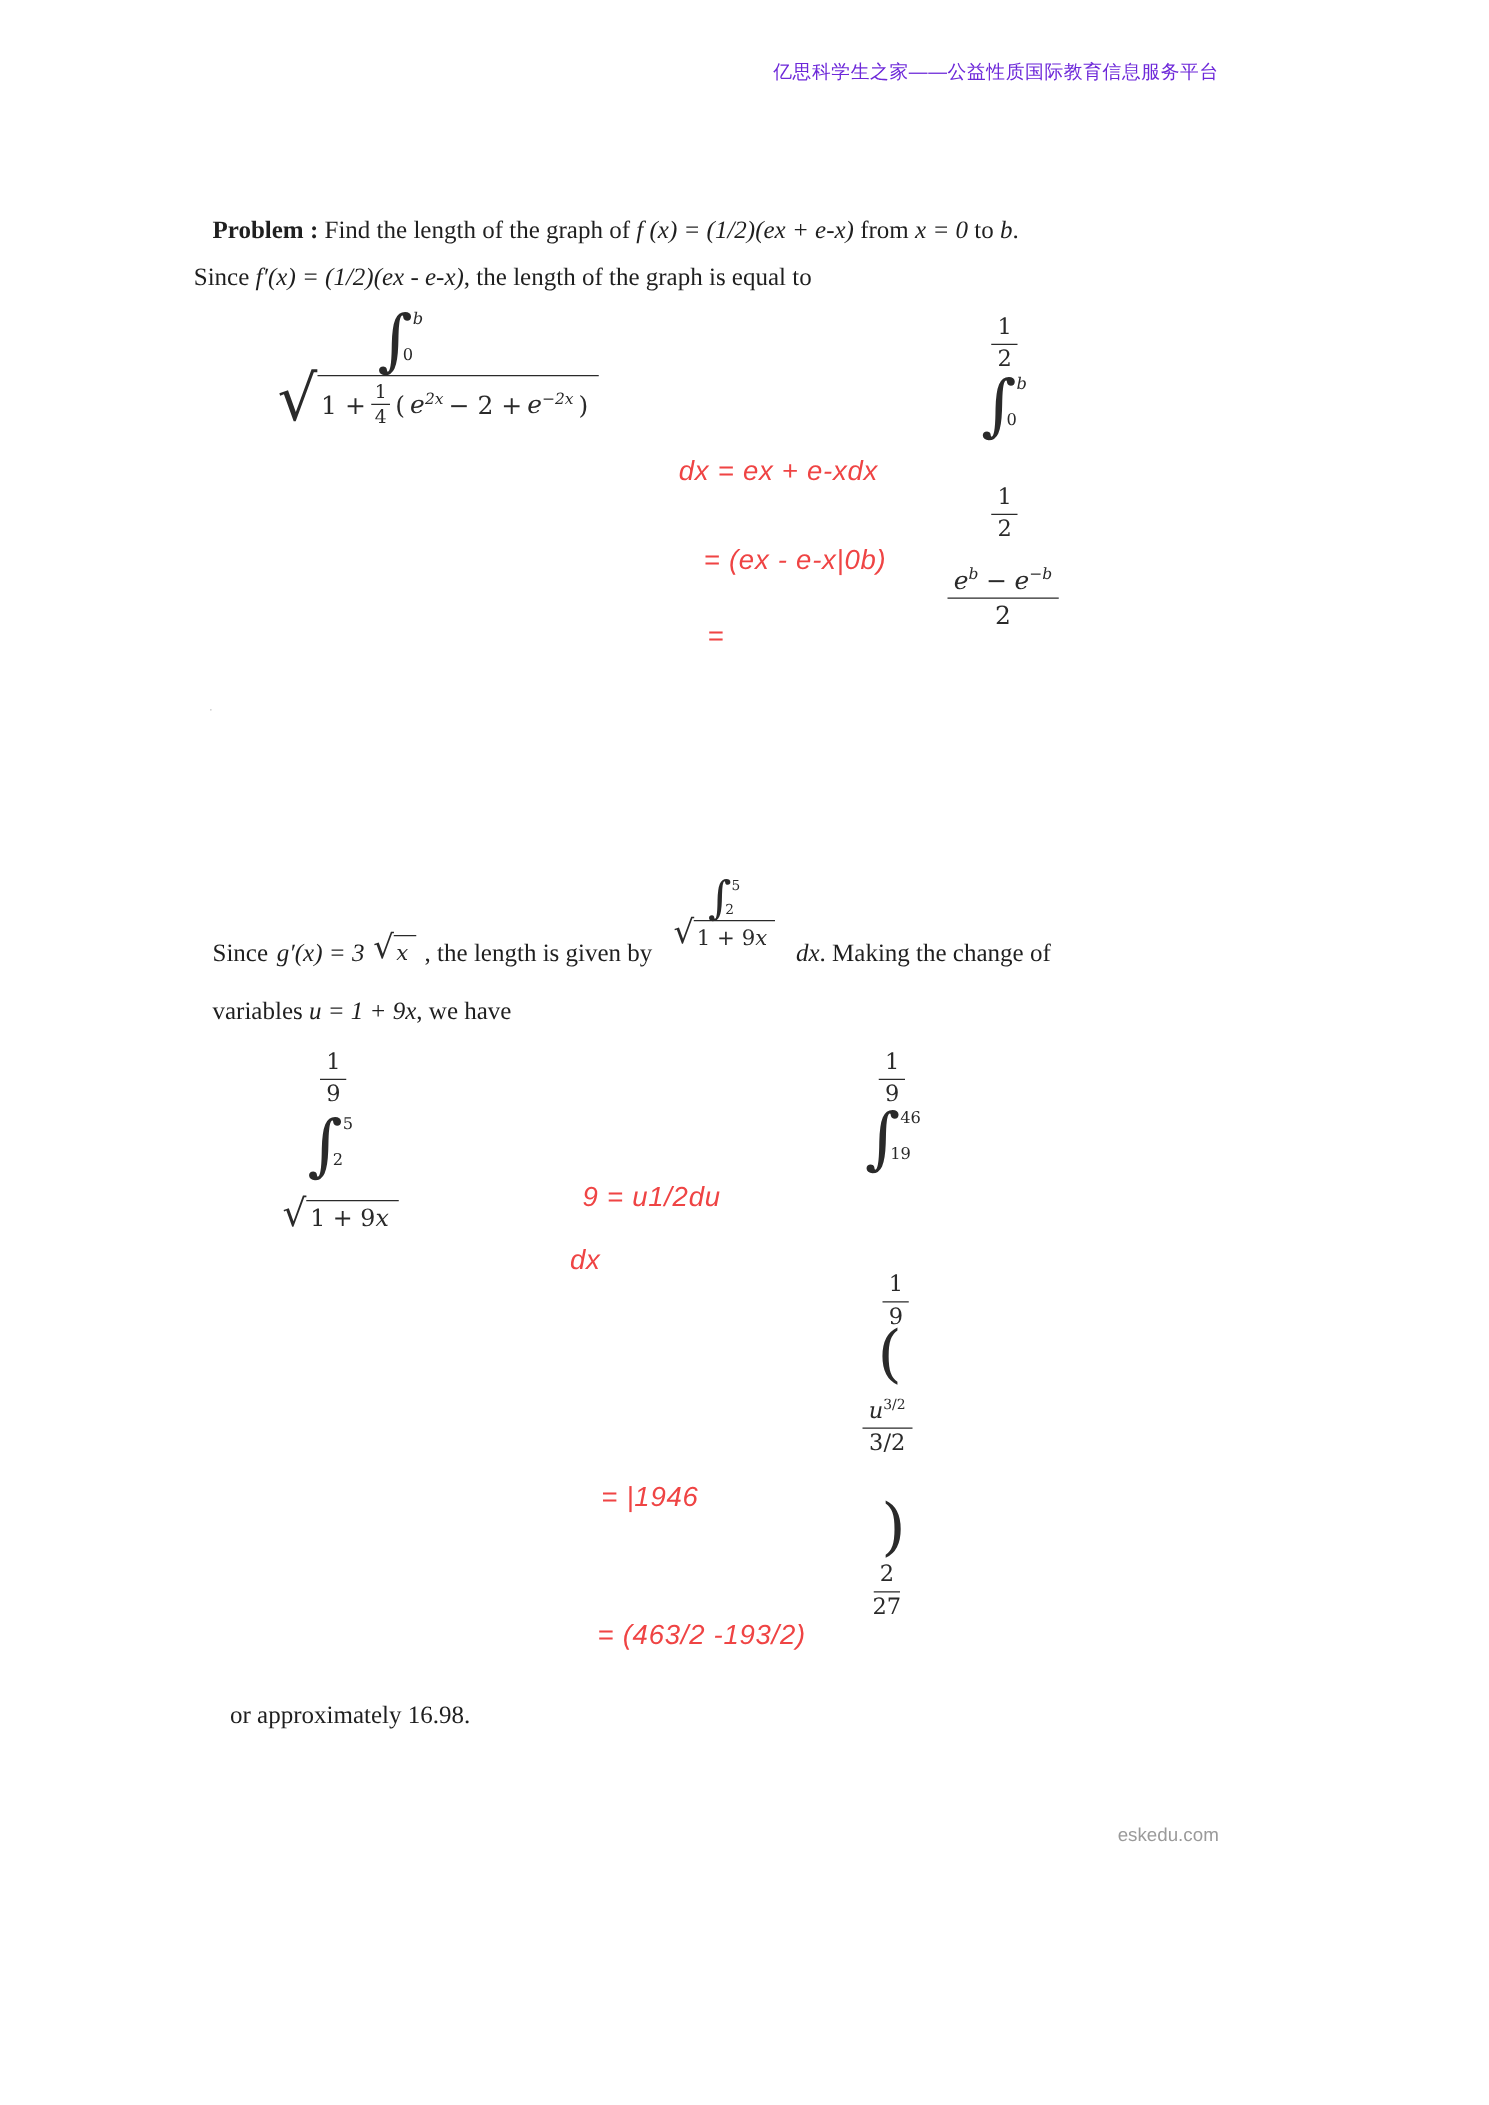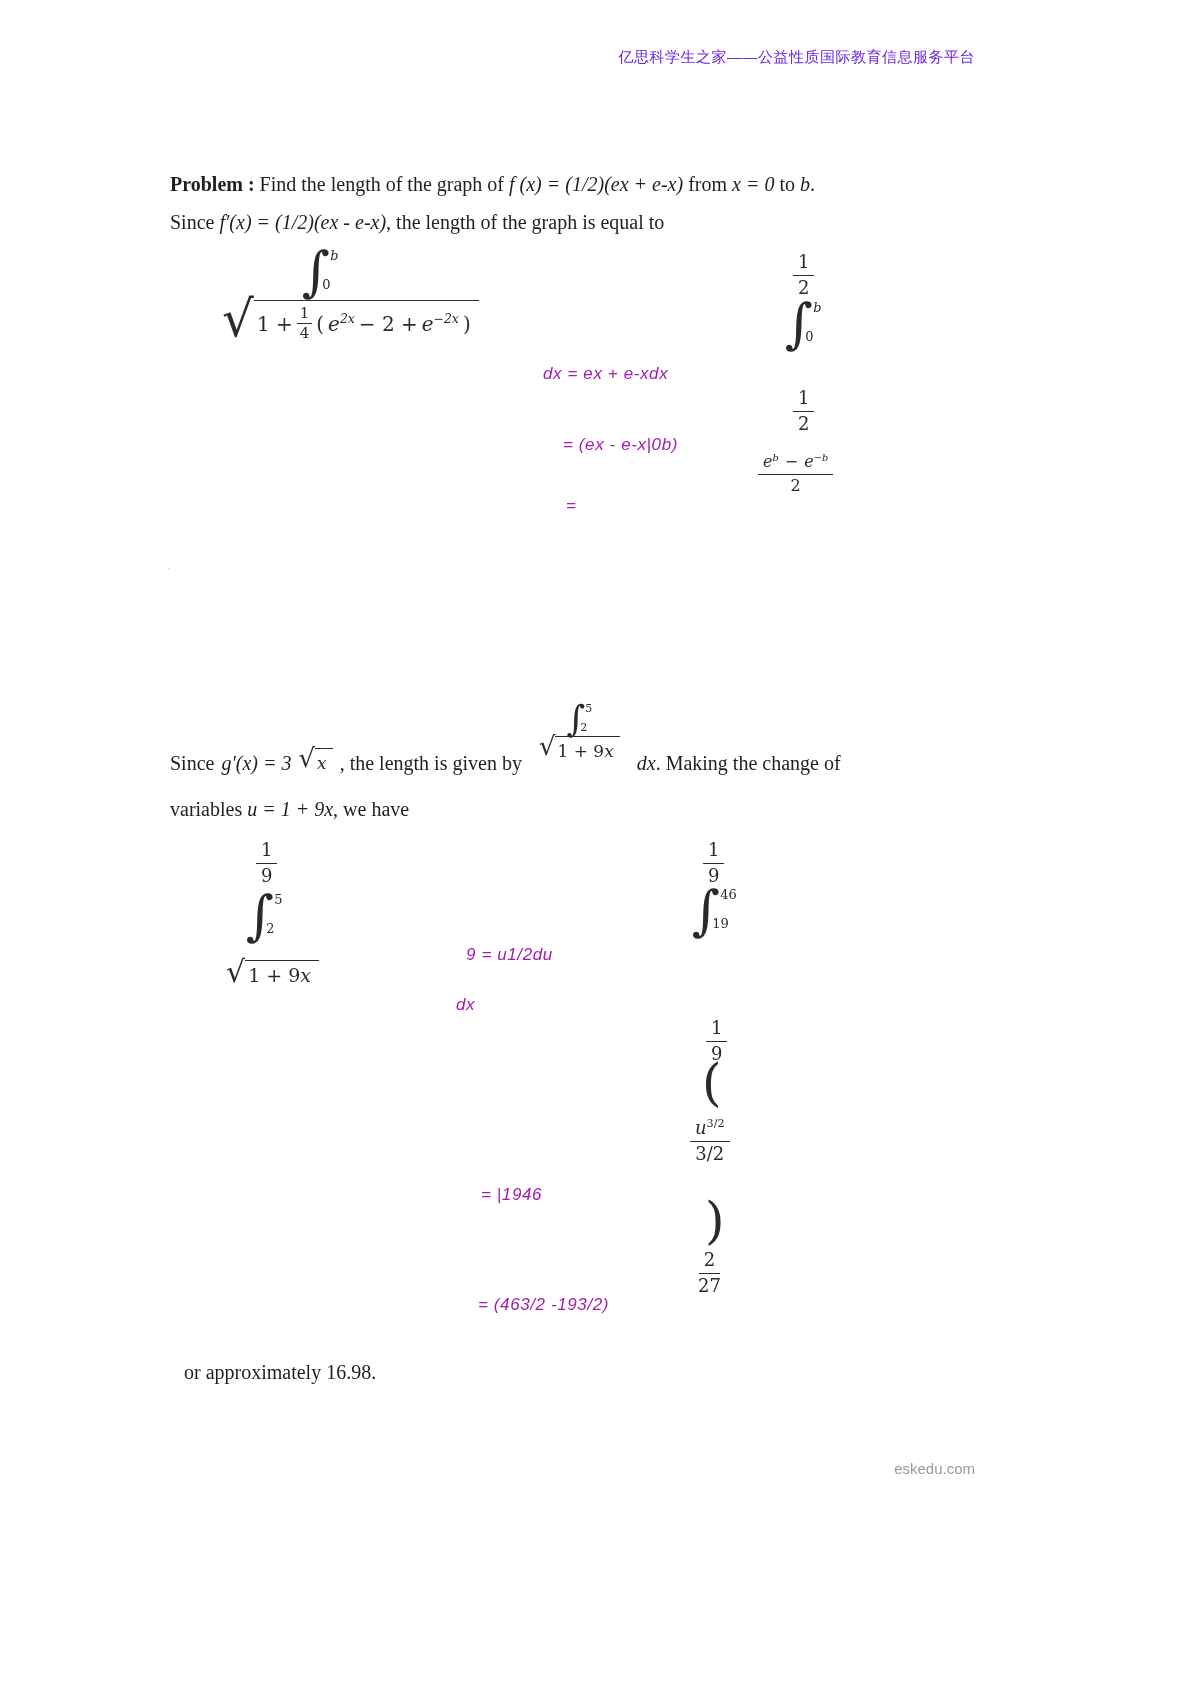--- a/index.html
+++ b/index.html
@@ -8,21 +8,21 @@
           font-family:"Liberation Serif", serif; color:#1f1f1f; overflow:hidden; }
   .abs { position:absolute; }
   .site-header { position:absolute; top:48px; right:216px; font-family:"Liberation Sans", sans-serif;
                  font-size:15px; color:#6d28d9; letter-spacing:0.5px; }
   .site-footer { position:absolute; top:1460px; right:216px; font-family:"Liberation Sans", sans-serif;
                  font-size:15px; color:#9a9a9a; }
   .para { position:absolute; font-size:20px; line-height:1.45; color:#1f1f1f; }
   .bold { font-weight:bold; }
   .it { font-style:italic; }
   .gray-math { position:absolute; font-family:"Liberation Sans", sans-serif; font-style:italic;
-               color:#a21caf; font-size:17px; letter-spacing:0.6px; }
+               color:#ef4444; font-size:22px; letter-spacing:0.6px; }
   .tex { font-family:"DejaVu Serif", serif; color:#2a2a2a; }
   .frac { display:inline-flex; flex-direction:column; align-items:center; text-align:center;
           font-size:18px; line-height:1.15; font-family:"DejaVu Serif", serif; }
   .frac .num { padding:0 5px 2px; border-bottom:1.5px solid #2a2a2a; }
   .frac .den { padding-top:2px; }
   .frac.small { font-size:15px; line-height:1.05; }
   .frac.small .num { border-bottom-width:1.2px; padding:0 3px 1px; }
   .integral { display:inline-flex; }
   .int-sign { font-size:54px; line-height:0.95; font-family:"DejaVu Serif", serif; }
   .int-lims { display:flex; flex-direction:column; justify-content:space-between;
@@ -51,21 +51,21 @@
 </style>
 </head>
 <body>
 
 <div class="page">
 
   <div class="site-header">亿思科学生之家——公益性质国际教育信息服务平台</div>
 
   <div class="para" style="left:170px; top:150px;margin-top:20px;"><span class="bold">Problem :</span><span> Find the length of the graph of </span><span class="it">f (x) = (1/2)(ex + e-x)</span><span> from </span><span class="it">x = 0</span><span> to </span><span class="it">b</span><span>.</span></div>
 
-  <div class="para" style="left:170px; top:208px;"><span>Since </span><span class="it">f′(x) = (1/2)(ex - e-x)</span><span>, the length of the graph is equal to</span></div>
+  <div class="para" style="left:155px; top:208px;"><span>Since </span><span class="it">f′(x) = (1/2)(ex - e-x)</span><span>, the length of the graph is equal to</span></div>
 
   <div class="abs tex" style="left:302px; top:246px;">
     <span class="integral">
       <span class="int-sign">∫</span>
       <span class="int-lims">
         <span class="up it">b</span>
         <span class="lo">0</span>
       </span>
     </span>
   </div>
@@ -110,21 +110,21 @@
   </div>
 
   <div class="abs tex" style="left:793px; top:388px;">
     <span class="frac">
       <span class="num">1</span>
       <span class="den">2</span>
     </span>
   </div>
 
   <div class="abs tex" style="left:758px; top:452px;">
-    <span class="frac" style="font-size:16px;">
+    <span class="frac" style="font-size:20px;">
       <span class="num"><span class="pow"><span class="it">e</span><sup class="it">b</sup></span><span class="mop">−</span><span class="pow"><span class="it">e</span><sup class="it">−b</sup></span></span>
       <span class="den">2</span>
     </span>
   </div>
 
   <div class="abs stray" style="left:167px; top:563px;">·</div>
 
 
   <div class="para flexline" style="left:170px; top:700px; height:80px;">
     <span class="seg">Since</span>

